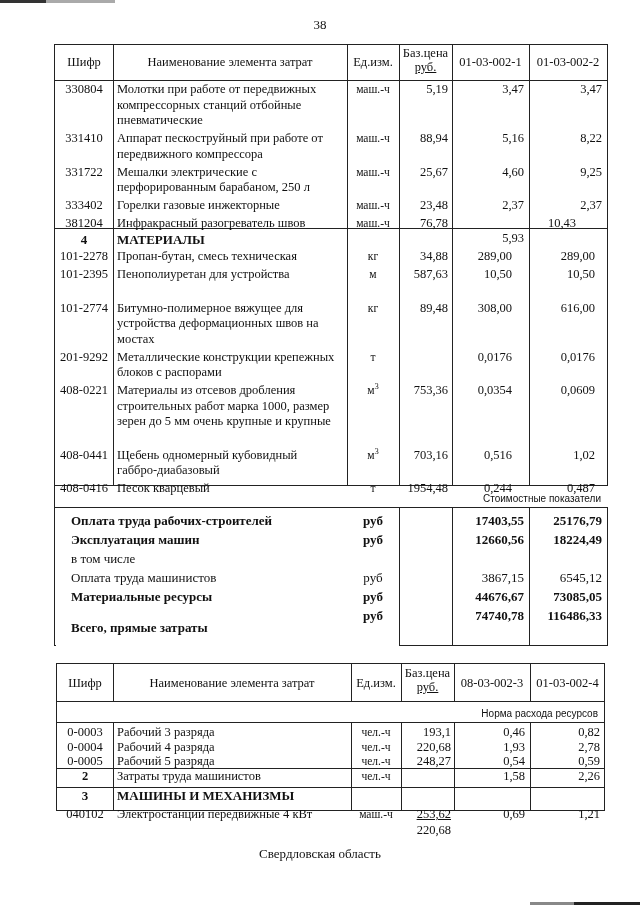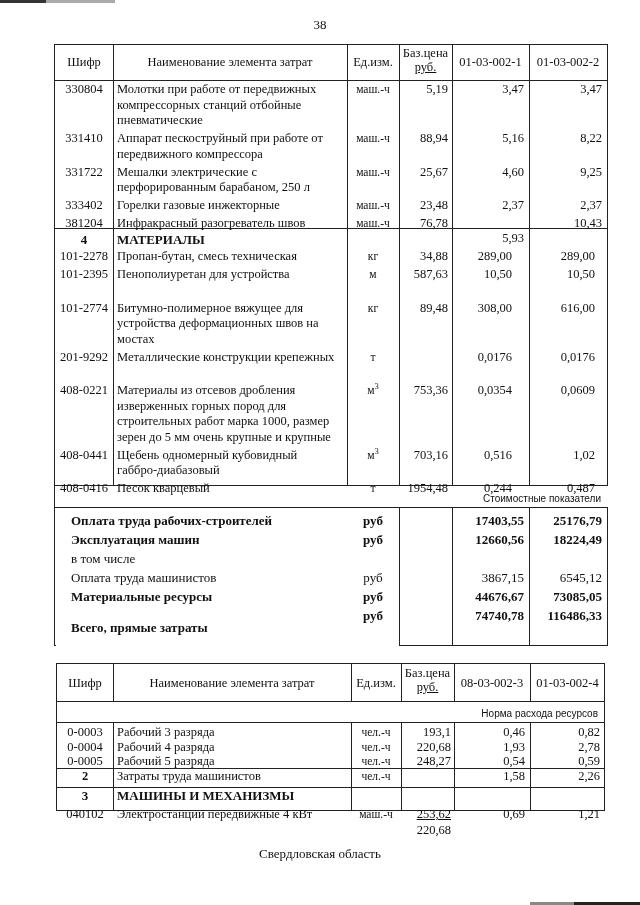--- a/index.html
+++ b/index.html
@@ -110,21 +110,21 @@
         <div class="cell num" style="left:474px;width:73px;top:153px">2,37</div>
       </div>
       <div>
         <div class="cell code" style="left:0;width:58px;top:171px">381204</div>
         <div class="cell " style="left:62px;top:171px">
           <div>Инфракрасный разогреватель швов</div>
         </div>
         <div class="cell ctr" style="left:292px;width:52px;top:171px;font-size:11.5px"><span>маш.-ч</span></div>
         <div class="cell num" style="left:344px;width:49px;top:171px">76,78</div>
         <div class="cell num" style="left:397px;width:72px;top:186px">5,93</div>
-        <div class="cell num" style="left:474px;width:73px;top:171px">10,43</div>
+        <div class="cell num" style="left:448px;width:73px;top:171px">10,43</div>
       </div>
     </div>
 
   <div class="cell code b" style="left:0; width:58px; top:187px; font-size:13px">4</div>
   <div class="cell b" style="left:62px; top:187px; font-size:13px">МАТЕРИАЛЫ</div>
 
   <div id="t1-mat">
       <div>
         <div class="cell code" style="left:0;width:58px;top:204px">101-2278</div>
         <div class="cell " style="left:62px;top:204px">
@@ -154,31 +154,31 @@
         </div>
         <div class="cell ctr" style="left:292px;width:52px;top:255.5px;font-size:11.5px"><span>кг</span></div>
         <div class="cell num" style="left:344px;width:49px;top:255.5px">89,48</div>
         <div class="cell num" style="left:397px;width:60px;top:255.5px">308,00</div>
         <div class="cell num" style="left:474px;width:66px;top:255.5px">616,00</div>
       </div>
       <div>
         <div class="cell code" style="left:0;width:58px;top:304.5px">201-9292</div>
         <div class="cell " style="left:62px;top:304.5px">
           <div>Металлические конструкции крепежных</div>
+          <div>блоков с распорами</div>
         </div>
         <div class="cell ctr" style="left:292px;width:52px;top:304.5px;font-size:11.5px"><span>т</span></div>
         <div class="cell num" style="left:344px;width:49px;top:304.5px"></div>
         <div class="cell num" style="left:397px;width:60px;top:304.5px">0,0176</div>
         <div class="cell num" style="left:474px;width:66px;top:304.5px">0,0176</div>
       </div>
       <div>
         <div class="cell code" style="left:0;width:58px;top:338px">408-0221</div>
         <div class="cell " style="left:62px;top:338px">
           <div>Материалы из отсевов дробления</div>
-          <div>изверженных горных пород для</div>
           <div>строительных работ марка 1000, размер</div>
           <div>зерен до 5 мм очень крупные и крупные</div>
         </div>
         <div class="cell ctr" style="left:292px;width:52px;top:338px;font-size:11.5px"><span>м</span><sup>3</sup></div>
         <div class="cell num" style="left:344px;width:49px;top:338px">753,36</div>
         <div class="cell num" style="left:397px;width:60px;top:338px">0,0354</div>
         <div class="cell num" style="left:474px;width:66px;top:338px">0,0609</div>
       </div>
       <div>
         <div class="cell code" style="left:0;width:58px;top:402.5px">408-0441</div>

